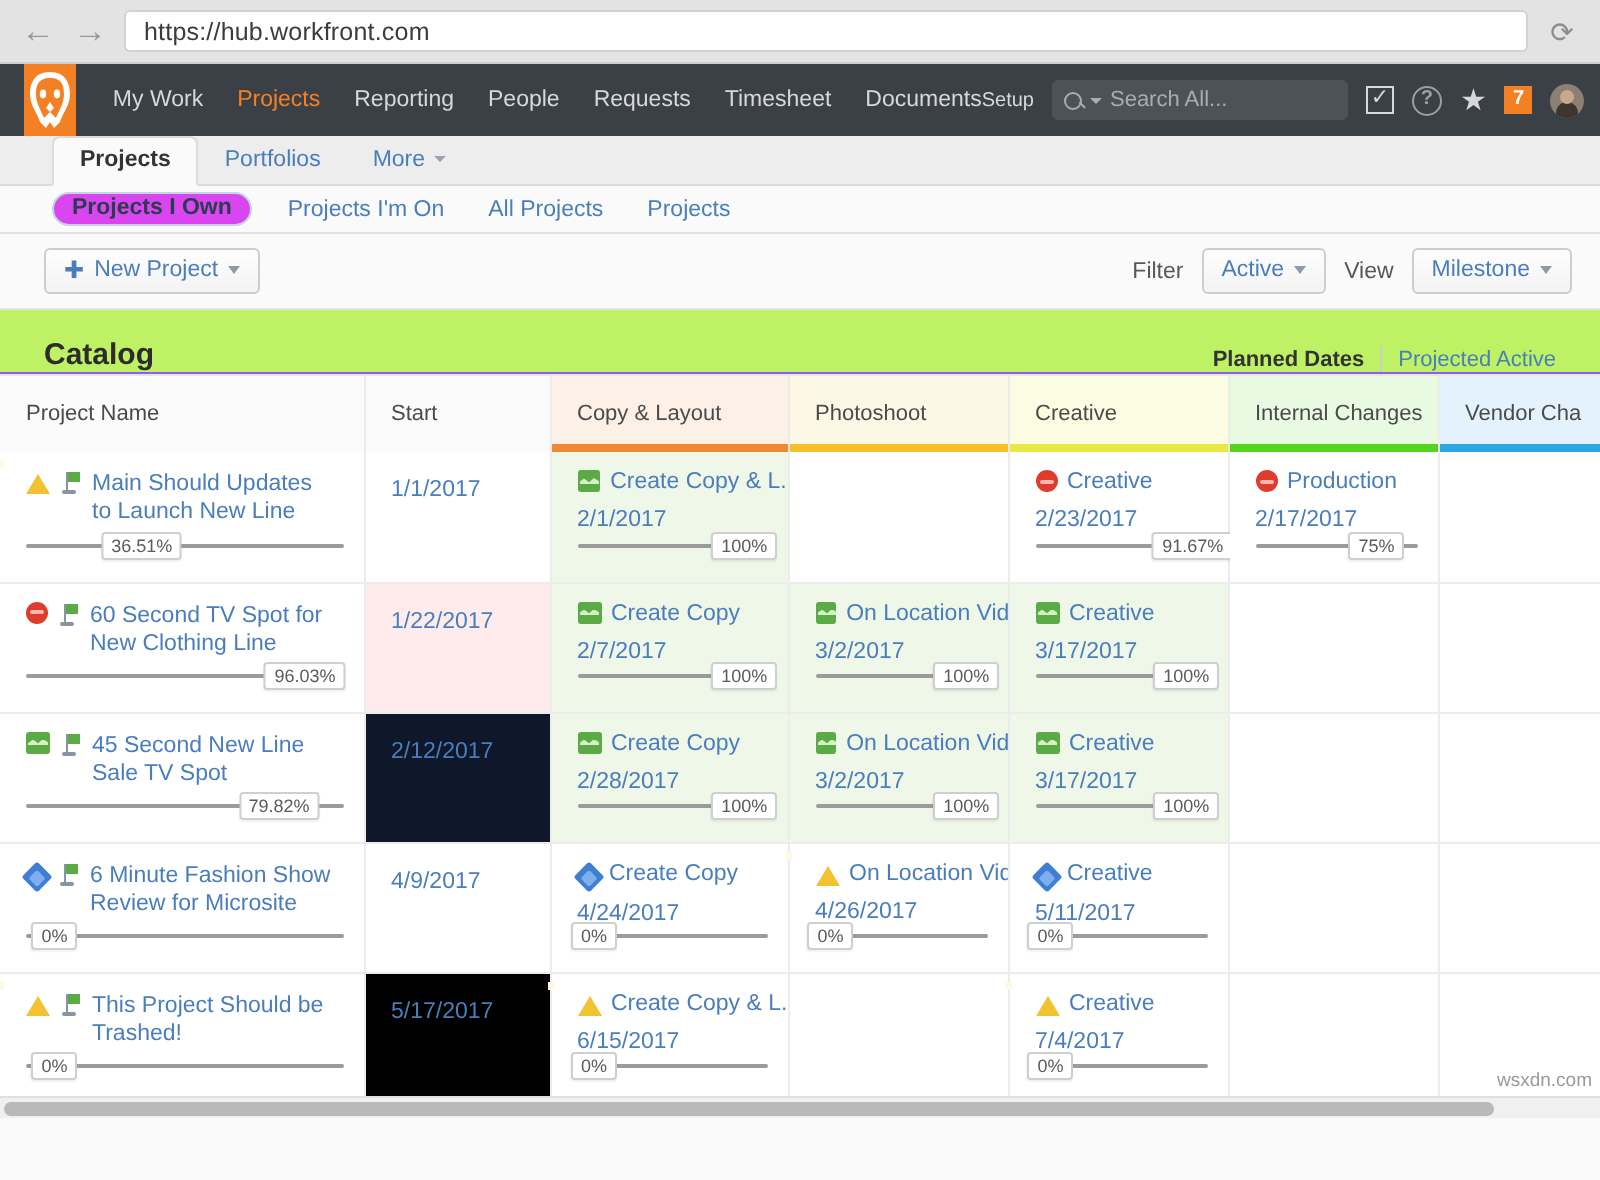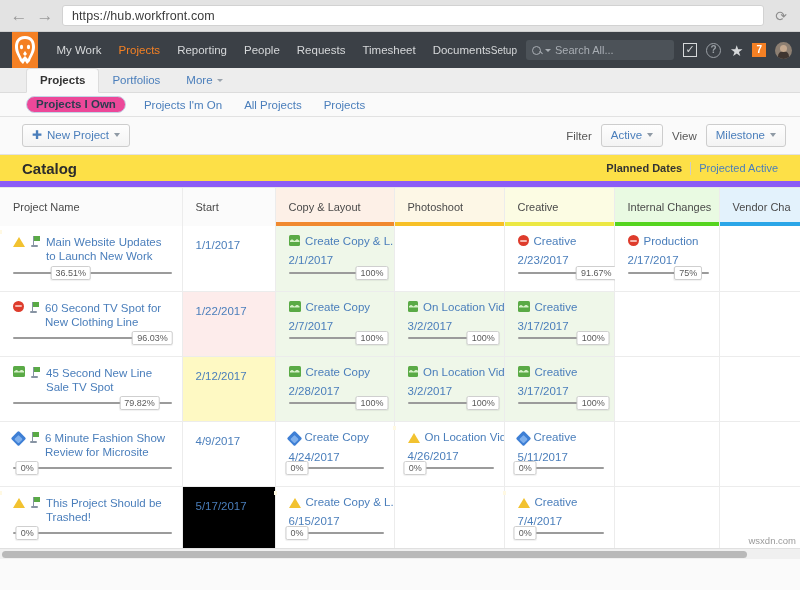--- a/index.html
+++ b/index.html
@@ -195,21 +195,21 @@
     border-bottom: 1px solid #e2e2e2;
   }
   .stab {
     font-size: 11.5px;
     color: #4a7ebb;
     cursor: pointer;
     padding: 2px 4px;
     white-space: nowrap;
   }
   .stab.active {
-    background: #ec4899;
+    background: #d946ef;
     border: 1px solid #c4d4e6;
     border-radius: 10px;
     padding: 1px 9px 2px 9px;
     color: #2b3c50;
     font-weight: bold;
   }
 
   
   #toolbar {
     height: 38px;
@@ -250,24 +250,24 @@
   .gear::after {
     content:''; position:absolute; left:3px; top:3px;
     width:2px;height:2px;border-radius:50%;background:#7d8892;
   }
   .chev { font-size: 9px; color: #7d8892; }
 
   
   #catalog-bar {
     height: 32px;
     display: flex;
-    align-items: center;
+    align-items: flex-end;
     padding: 0 14px 0 22px;
-    background: #fde047;
-    border-bottom: 6px solid #8b5cf6;
+    background: #bef264;
+    border-bottom: 1px solid #8b5cf6;
   }
   #catalog-title { font-size: 15px; font-weight: bold; color: #2c2c2c; }
   #date-toggle {
     margin-left: auto;
     display: flex;
     align-items: center;
     font-size: 11px;
   }
   #date-toggle .dt { padding: 0 8px; cursor: pointer; white-space: nowrap; }
   #date-toggle .dt.active { color: #333; font-weight: bold; }
@@ -572,21 +572,21 @@
       <tbody id="grid-body">
           <tr>
             <td style="background:#ffffff">
               <div class="pname-row">
                 <span class="sic-warn"></span>
                 <span class="flag-icon">
                   <span class="pole"></span>
                   <span class="cloth"></span>
                   <span class="base"></span>
                 </span>
-                <span class="pname-text">Main Website Updates to Launch New Work</span>
+                <span class="pname-text">Main Should Updates to Launch New Line</span>
               </div>
               <div class="prog">
                 <div class="prog-line"></div>
                 <div class="prog-pill" style="left:36.51%">36.51%</div>
               </div>
             </td>
             <td style="background:#ffffff"><span class="start-date">1/1/2017</span></td>
             <td style="background:#eff7e9">
               <div class="pname-row">
                 <span class="sic-ok"></span>
@@ -685,21 +685,21 @@
                   <span class="cloth"></span>
                   <span class="base"></span>
                 </span>
                 <span class="pname-text">45 Second New Line Sale TV Spot</span>
               </div>
               <div class="prog">
                 <div class="prog-line"></div>
                 <div class="prog-pill" style="left:79.82%">79.82%</div>
               </div>
             </td>
-            <td style="background:#fef9c3"><span class="start-date">2/12/2017</span></td>
+            <td style="background:#0f172a"><span class="start-date">2/12/2017</span></td>
             <td style="background:#eff7e9">
               <div class="pname-row">
                 <span class="sic-ok"></span>
                 <span class="task-name">Create Copy</span>
               </div>
               <div class="task-date">2/28/2017</div>
               <div class="prog">
                 <div class="prog-line"></div>
                 <div class="prog-pill" style="left:88%">100%</div>
               </div>

